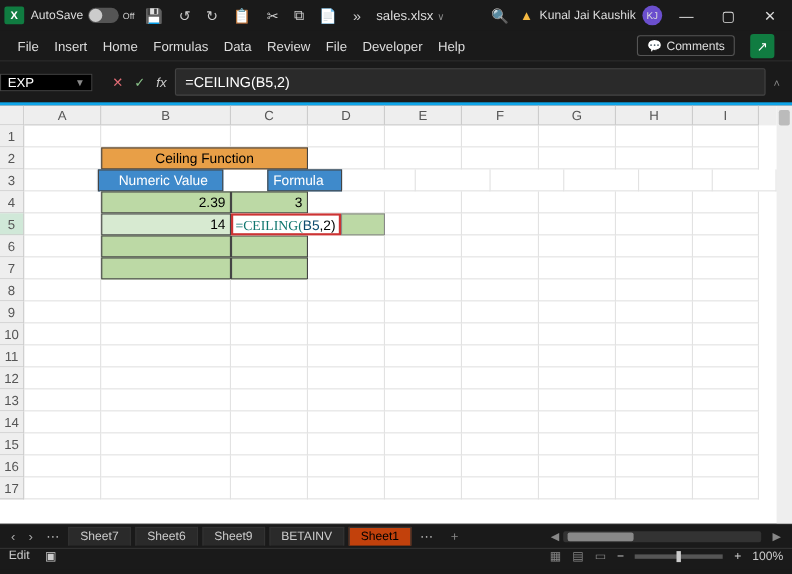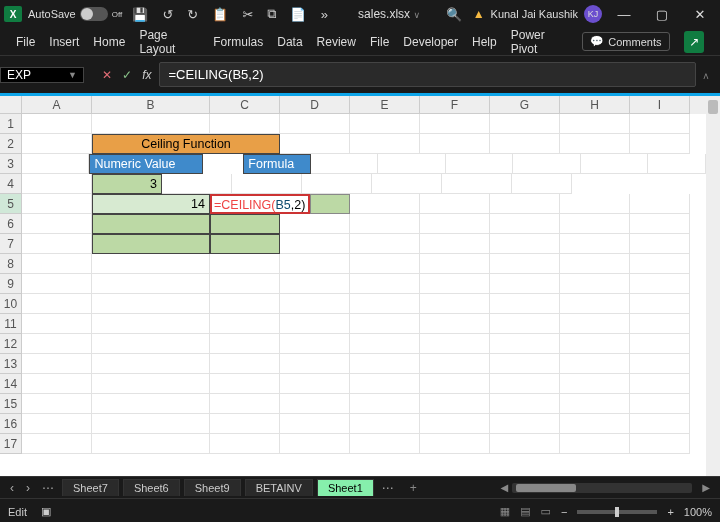--- a/index.html
+++ b/index.html
@@ -6,21 +6,21 @@
   body { background: #1a1a1a; width: 720px; height: 522px; overflow: hidden; color: #fff; font-size: 12px; user-select: none; }
 
   
   .titlebar { height: 28px; background: #1a1a1a; display: flex; align-items: center; padding: 0 4px; gap: 6px; }
   .titlebar .xl-chip { background: #107c41; color:#fff; width:18px; height:16px; font-size:10px; font-weight:bold; border-radius:2px; display:flex; align-items:center; justify-content:center; }
   .titlebar .autosave { display:flex; align-items:center; gap:4px; font-size:11px; color:#ddd;}
   .titlebar .toggle { width:28px; height:14px; background:#555; border-radius:7px; position:relative; }
   .titlebar .toggle::before { content:""; width:12px; height:12px; background:#ccc; border-radius:50%; position:absolute; top:1px; left:1px; }
   .titlebar .toggle-label{font-size:8px;color:#ccc;}
   .titlebar .qa-icon { color:#ccc; font-size:13px; padding:0 4px; }
-  .titlebar .filename { color:#ddd; font-size:12px; margin-left:20px;}
+  .titlebar .filename { color:#ddd; font-size:12px; margin-left:4px;}
   .titlebar .spacer { flex:1; }
   .titlebar .user { display:flex; align-items:center; gap:6px; font-size:11px; color:#ddd;}
   .titlebar .avatar { width:18px; height:18px; border-radius:50%; background:#6b4fce; display:flex; align-items:center; justify-content:center; font-size:9px; }
   .titlebar .winbtn { width:32px; text-align:center; font-size:13px; color:#ddd;}
   .warn{color:#f5b942;font-size:12px;}
 
   
   .ribbon { height: 28px; background:#1a1a1a; display:flex; align-items:center; gap:14px; padding:0 16px; border-bottom:1px solid #333;}
   .ribbon .tab { font-size:12px; color:#ddd; }
   .ribbon .comments-btn{ margin-left:auto; border:1px solid #555; border-radius:3px; padding:2px 8px; font-size:11px; display:flex; align-items:center; gap:4px; color:#ddd;}
@@ -51,42 +51,42 @@
   .vscroll{position:absolute;right:0;top:0;width:14px;bottom:0;background:#eee;}
   .vscroll .thumb{position:absolute;top:4px;left:2px;right:2px;height:14px;background:#bbb;border-radius:2px;}
 
   
   .cA{width:70px;} .cB{width:118px;} .cC{width:70px;} .cD{width:70px;} .cE{width:70px;}
   .cF{width:70px;} .cG{width:70px;} .cH{width:70px;} .cI{width:60px;}
 
   
   .title-merge{background:#e89f47;border:1px solid #444;text-align:center;width:188px;}
   .hdr{background:#3f8acb;color:#fff;border:1px solid #444;}
-  .hdr.cB{padding-left:4px;}
+  .hdr.cB{padding-left:4px;text-align:center;}
   .hdr.cC{padding-left:4px;margin-left:40px;}
   .greencell{background:#bcd9a5;border:1px solid #444;}
   .num{text-align:right;padding-right:4px;}
   .selrow-b{background:#d7ead1;border:1px solid #444;text-align:right;padding-right:4px;}
   .editcell{background:#fff;border:2px solid #c33;width:100px !important;position:relative;padding-left:2px;z-index:3;}
   .spill{background:#bcd9a5;width:40px;border:1px solid #888;}
-  .fpart-fn{color:#000;} .fpart-ref{color:#0c4a6e;} .fpart-eq{color:#ef4444;}
+  .fpart-fn{color:#000;} .fpart-ref{color:#0c4a6e;} .fpart-eq{color:#0f766e;font-family:Liberation Serif, serif;}
 
   
   .sheetbar{height:22px;background:#1a1a1a;display:flex;align-items:center;gap:4px;padding:0 6px;border-top:1px solid #333;}
   .navbtn{color:#aaa;padding:0 4px;font-size:12px;}
   .stab{background:#2a2a2a;color:#ccc;padding:2px 10px;font-size:11px;border:1px solid #333;border-bottom:none;}
-  .stab.active{background:#86efac;color:#000;}
+  .stab.active{background:#c2410c;color:#000;}
   .sheetbar .plus{color:#888;padding:0 8px;}
   .hscroll{flex:1;display:flex;align-items:center;justify-content:flex-end;}
   .hscroll-track{width:180px;height:10px;background:#333;border-radius:2px;position:relative;margin-right:6px;}
   .hscroll-thumb{position:absolute;left:4px;top:1px;width:60px;height:8px;background:#888;border-radius:2px;}
   .harrow{color:#888;padding:0 4px;font-size:10px;}
 
   
-  .status{height:20px;background:#1a1a1a;display:flex;align-items:flex-end;padding:0 8px;gap:14px;font-size:11px;color:#ccc;border-top:1px solid #333;}
+  .status{height:20px;background:#1a1a1a;display:flex;align-items:flex-start;padding:0 8px;gap:14px;font-size:11px;color:#ccc;border-top:1px solid #333;}
   .status .right{margin-left:auto;display:flex;align-items:center;gap:10px;}
   .zoom-track{width:80px;height:4px;background:#555;position:relative;}
   .zoom-thumb{position:absolute;top:-3px;left:38px;width:4px;height:10px;background:#ccc;}
   .viewbtn{color:#888;}
 </style>
 </head>
 <body>
 
 <div class="titlebar">
   <div class="xl-chip">X</div>
@@ -113,28 +113,26 @@
   </div>
   <span class="winbtn">—</span>
   <span class="winbtn">▢</span>
   <span class="winbtn">✕</span>
 </div>
 
 <div class="ribbon">
   <span class="tab">File</span>
   <span class="tab">Insert</span>
   <span class="tab">Home</span>
-  <span class="tab">Page Layout</span>
   <span class="tab">Formulas</span>
   <span class="tab">Data</span>
   <span class="tab">Review</span>
   <span class="tab">File</span>
   <span class="tab">Developer</span>
   <span class="tab">Help</span>
-  <span class="tab">Power Pivot</span>
   <div class="comments-btn">
     <span>💬</span>
     <span>Comments</span>
   </div>
   <div class="share-btn">
     <span>↗</span>
   </div>
 </div>
 
 <div class="fxrow">
@@ -217,20 +215,21 @@
         <div class="cell cD"></div>
         <div class="cell cE"></div>
         <div class="cell cF"></div>
         <div class="cell cG"></div>
         <div class="cell cH"></div>
         <div class="cell cI"></div>
       </div>
 
     <div class="row">
         <div class="cell cA"></div>
+        <div class="cell cB greencell num">2.39</div>
         <div class="cell cC greencell num">3</div>
         <div class="cell cD"></div>
         <div class="cell cE"></div>
         <div class="cell cF"></div>
         <div class="cell cG"></div>
         <div class="cell cH"></div>
         <div class="cell cI"></div>
       </div>
 
     <div class="row">

